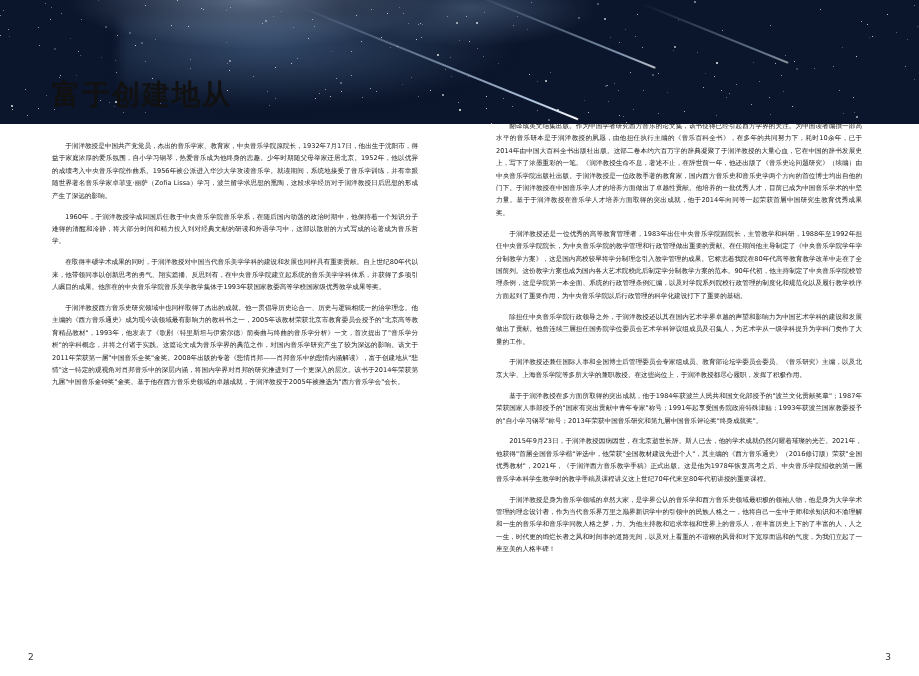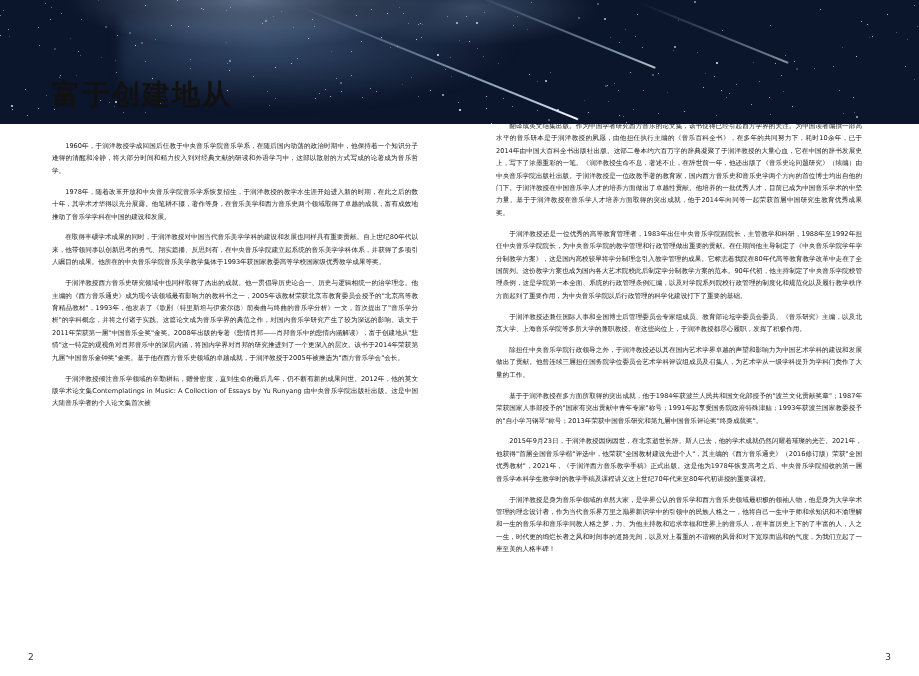--- a/index.html
+++ b/index.html
@@ -339,32 +339,31 @@
         <div class="star" style="width: 1px; height: 1px; left: 833.171px; top: 65.7513px; opacity: 0.65;"></div>
         <div class="star" style="width: 1px; height: 1px; left: 429.504px; top: 89.6715px; opacity: 0.99;"></div>
         <div class="star" style="width: 1px; height: 1px; left: 721.954px; top: 30.2263px; opacity: 0.73;"></div>
         <div class="star" style="width: 1px; height: 1px; left: 785.382px; top: 55.1305px; opacity: 0.56;"></div>
       </div>
   </div>
 
   <div class="page-title">富于创建地从</div>
 
   <div class="col left" id="col-left">
+      <p>于润洋教授是中国共产党党员，杰出的音乐学家、教育家，中央音乐学院原院长，1932年7月17日，他出生于沈阳市，得益于家庭浓厚的爱乐氛围，自小学习钢琴，热爱音乐成为他终身的志趣。少年时期随父母举家迁居北京。1952年，他以优异的成绩考入中央音乐学院作曲系。1956年被公派进入华沙大学攻读音乐学。就读期间，系统地接受了音乐学训练，并有幸跟随世界著名音乐学家卓菲亚·丽萨（Zofia Lissa）学习，波兰留学求思想的熏陶，这段求学经历对于润洋教授日后思想的形成产生了深远的影响。</p>
       <p>1960年，于润洋教授学成回国后任教于中央音乐学院音乐学系，在随后国内动荡的政治时期中，他保持着一个知识分子难得的清醒和冷静，将大部分时间和精力投入到对经典文献的研读和外语学习中，这部以散射的方式写成的论著成为音乐哲学。</p>
-      <p>1978年，随着改革开放和中央音乐学院音乐学系恢复招生，于润洋教授的教学水生涯开始进入新的时期，在此之后的数十年，其学术才华得以充分展露。他笔耕不辍，著作等身，在音乐美学和西方音乐史两个领域取得了卓越的成就，富有成效地推动了音乐学学科在中国的建设和发展。</p>
       <p>在取得丰硕学术成果的同时，于润洋教授对中国当代音乐美学学科的建设和发展也同样具有重要贡献。自上世纪80年代以来，他带领同事以创新思考的勇气、翔实篇播、反思到有，在中央音乐学院建立起系统的音乐美学学科体系，并获得了多项引人瞩目的成果。他所在的中央音乐学院音乐美学教学集体于1993年获国家教委高等学校国家级优秀教学成果等奖。</p>
       <p>于润洋教授西方音乐史研究领域中也同样取得了杰出的成就。他一贯倡导历史论合一、历史与逻辑相统一的治学理念。他主编的《西方音乐通史》成为现今该领域最有影响力的教科书之一，2005年该教材荣获北京市教育委员会授予的"北京高等教育精品教材"，1993年，他发表了《歌剧〈特里斯坦与伊索尔德〉前奏曲与终曲的音乐学分析》一文，首次提出了"音乐学分析"的学科概念，并将之付诸于实践。这篇论文成为音乐学界的典范之作，对国内音乐学研究产生了较为深远的影响。该文于2011年荣获第一届"中国音乐全奖"金奖。2008年出版的专著《悲情肖邦——肖邦音乐中的悲情内涵解读》，富于创建地从"悲情"这一特定的观视角对肖邦音乐中的深层内涵，将国内学界对肖邦的研究推进到了一个更深入的层次。该书于2014年荣获第九届"中国音乐金钟奖"金奖。基于他在西方音乐史领域的卓越成就，于润洋教授于2005年被推选为"西方音乐学会"会长。</p>
-      <p>于润洋教授倾注音乐学领域的辛勤耕耘，赠誉密度，直到生命的最后几年，仍不断有新的成果问世。2012年，他的英文版学术论文集Contemplatings in Music: A Collection of Essays by Yu Runyang 由中央音乐学院出版社出版。这是中国大陆音乐学者的个人论文集首次被</p>
     </div>
 
   <div class="col right" id="col-right">
       <p>翻译成英文结集出版。作为中国学者研究西方音乐的论文集，该书使得已经引起西方学界的关注。为中国读者编撰一部高水平的音乐研本是于润洋教授的夙愿，由他担任执行主编的《音乐百科全书》，在多年的共同努力下，耗时10余年，已于2014年由中国大百科全书出版社出版。这部二卷本约六百万字的辞典凝聚了于润洋教授的大量心血，它在中国的辞书发展史上，写下了浓墨重彩的一笔。《润洋教授生命不息，著述不止，在辞世前一年，他还出版了《音乐史论问题研究》（续编）由中央音乐学院出版社出版。于润洋教授是一位政教手著的教育家，国内西方音乐史和音乐史学两个方向的首位博士均出自他的门下。于润洋教授在中国音乐学人才的培养方面做出了卓越性贡献。他培养的一批优秀人才，目前已成为中国音乐学术的中坚力量。基于于润洋教授在音乐学人才培养方面取得的突出成就，他于2014年向同等一起荣获首届中国研究生教育优秀成果奖。</p>
       <p>于润洋教授还是一位优秀的高等教育管理者，1983年出任中央音乐学院副院长，主管教学和科研，1988年至1992年担任中央音乐学院院长，为中央音乐学院的教学管理和行政管理做出重要的贡献。在任期间他主导制定了《中央音乐学院学年学分制教学方案》，这是国内高校较早将学分制理念引入教学管理的成果。它标志着我院在80年代高等教育教学改革中走在了全国前列。这份教学方案也成为国内各大艺术院校此后制定学分制教学方案的范本。90年代初，他主持制定了中央音乐学院校管理条例，这是学院第一本全面、系统的行政管理条例汇编，以及对学院系列院校行政管理的制度化和规范化以及履行教学秩序方面起到了重要作用，为中央音乐学院以后行政管理的科学化建设打下了重要的基础。</p>
+      <p>除担任中央音乐学院行政领导之外，于润洋教授还以其在国内艺术学界卓越的声望和影响力为中国艺术学科的建设和发展做出了贡献。他曾连续三届担任国务院学位委员会艺术学科评议组成员及召集人，为艺术学从一级学科提升为学科门类作了大量的工作。</p>
       <p>于润洋教授还兼任国际人事和全国博士后管理委员会专家组成员、教育部论坛学委员会委员、《音乐研究》主编，以及北京大学、上海音乐学院等多所大学的兼职教授。在这些岗位上，于润洋教授都尽心履职，发挥了积极作用。</p>
-      <p>除担任中央音乐学院行政领导之外，于润洋教授还以其在国内艺术学界卓越的声望和影响力为中国艺术学科的建设和发展做出了贡献。他曾连续三届担任国务院学位委员会艺术学科评议组成员及召集人，为艺术学从一级学科提升为学科门类作了大量的工作。</p>
       <p>基于于润洋教授在多方面所取得的突出成就，他于1984年获波兰人民共和国文化部授予的"波兰文化贡献奖章"；1987年荣获国家人事部授予的"国家有突出贡献中青年专家"称号；1991年起享受国务院政府特殊津贴；1993年获波兰国家教委授予的"自小学习钢琴"称号；2013年荣获中国音乐研究和第九届中国音乐评论奖"终身成就奖"。</p>
       <p>2015年9月23日，于润洋教授因病因世，在北京逝世长辞。斯人已去，他的学术成就仍然闪耀着璀璨的光芒。2021年，他获得"首届全国音乐学楷"评选中，他荣获"全国教材建设先进个人"，其主编的《西方音乐通史》（2016修订版）荣获"全国优秀教材"，2021年，《于润洋西方音乐教学手稿》正式出版。这是他为1978年恢复高考之后、中央音乐学院招收的第一届音乐学本科学生教学时的教学手稿及课程讲义这上世纪70年代末至80年代初讲授的重要课程。</p>
       <p>于润洋教授是身为音乐学领域的卓然大家，是学界公认的音乐学和西方音乐史领域最积极的领袖人物，他是身为大学学术管理的理念设计者，作为当代音乐界万里之巅界新识学中的引领中的民族人格之一，他将自己一生中于师和求知识和不渝理解和一生的音乐学和音乐学同教人格之梦，力、为他主持教和追求幸福和世界上的音乐人，在丰富历史上下的了丰富的人，人之一生，时代更的绚烂长者之风和时间事的道路无间，以及对上看重的不谐糊的风骨和对下宽厚而温和的气度，为我们立起了一座至美的人格丰碑！</p>
     </div>
 
   <div class="folio left">2</div>
   <div class="folio right">3</div>
 
 </div>
 

